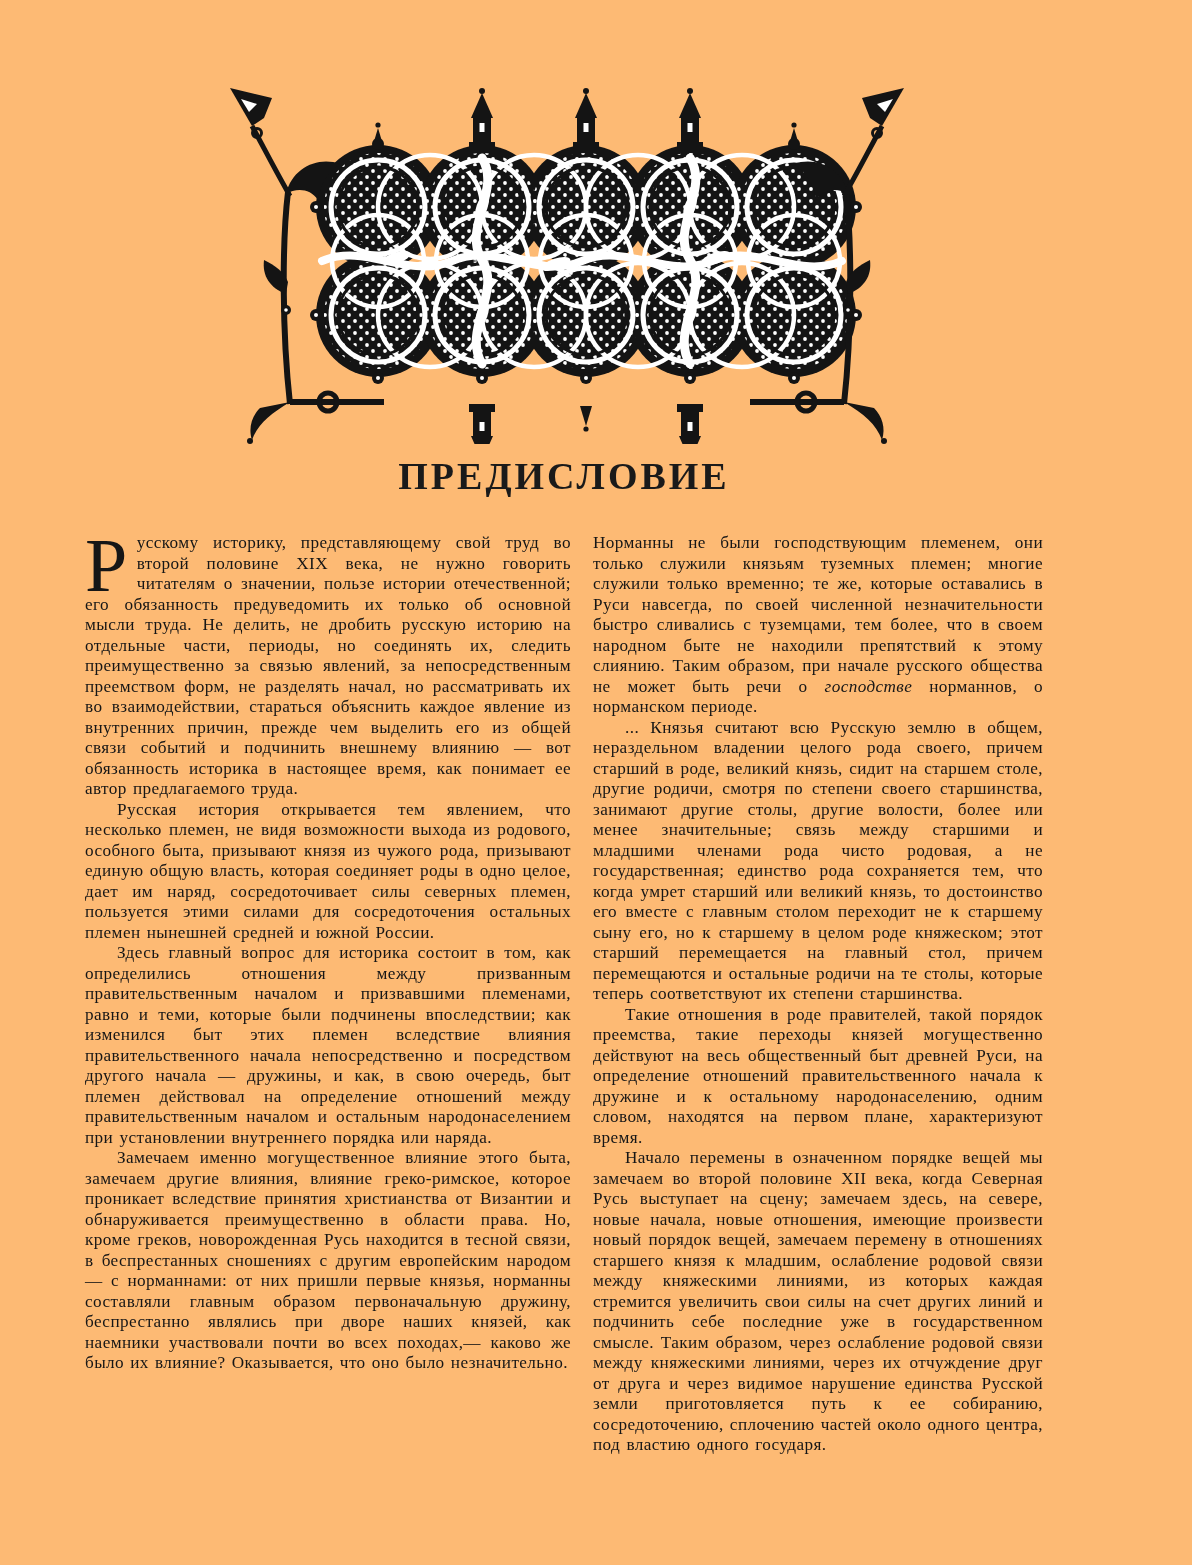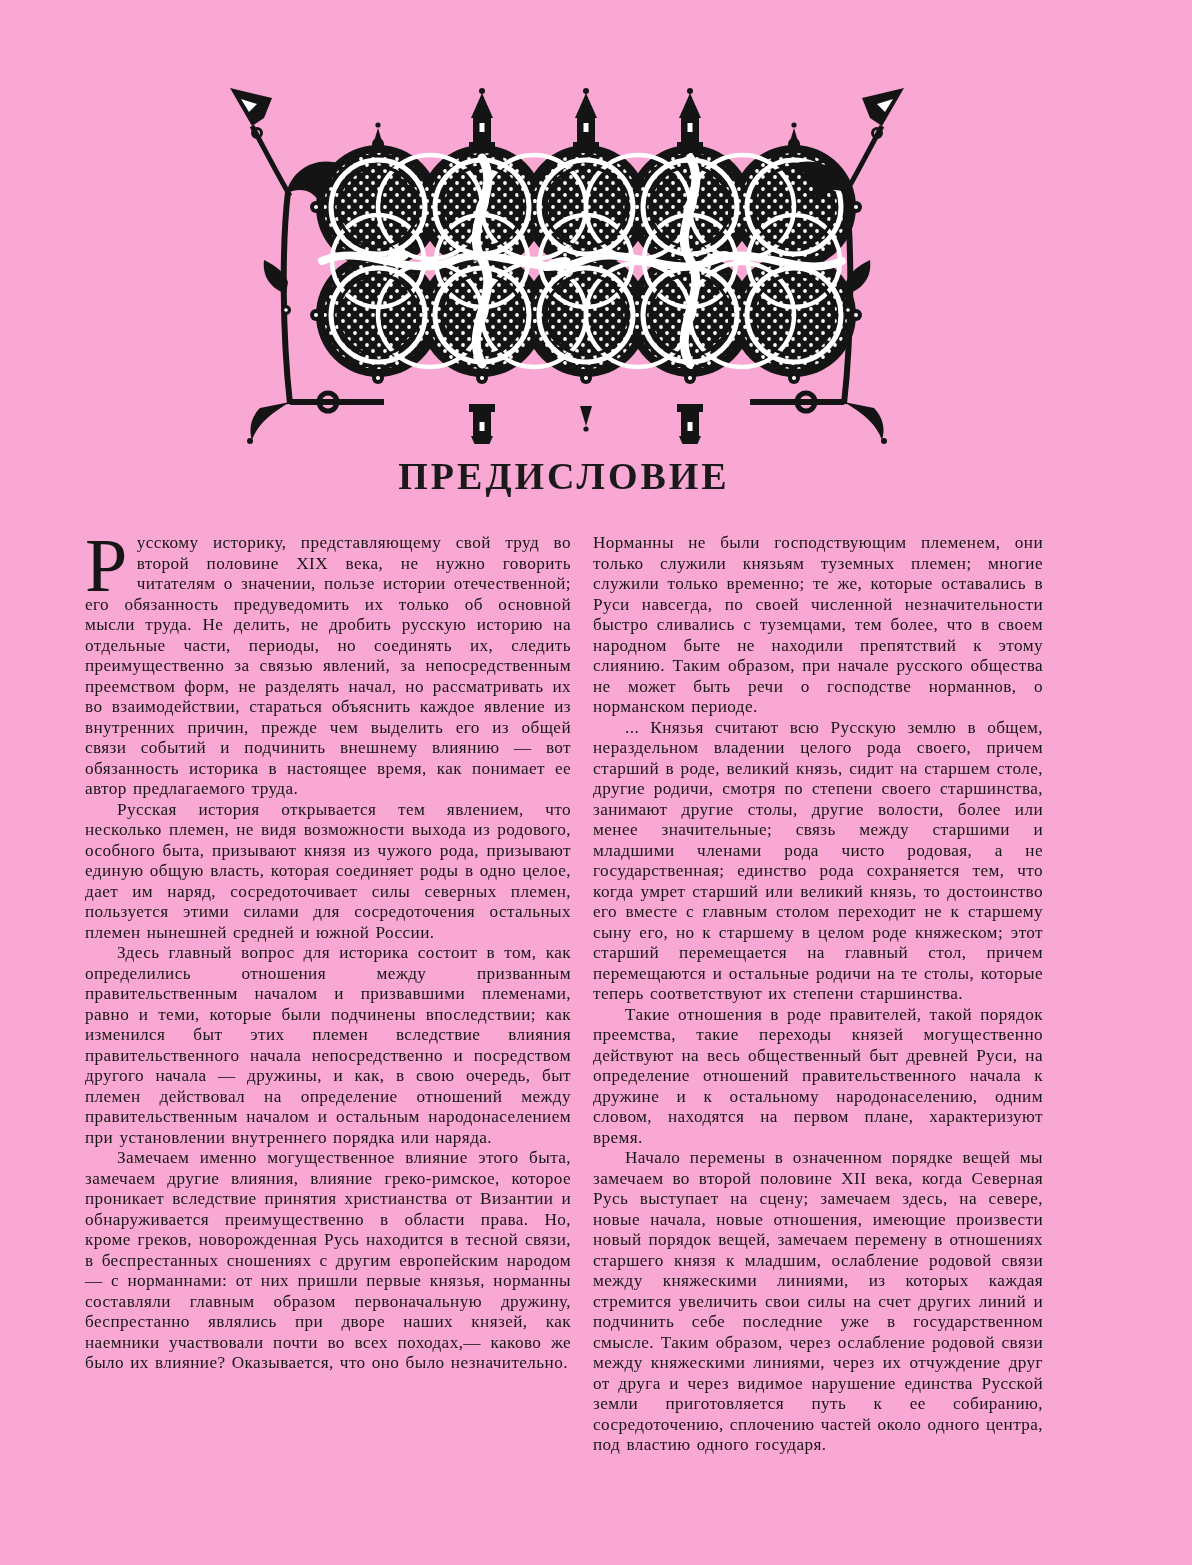--- a/index.html
+++ b/index.html
@@ -1,19 +1,19 @@
 <!DOCTYPE html>
 <html lang="ru"><head>
 <meta charset="utf-8">
 <style>
   html,body{margin:0;padding:0;background:#ffffff;}
   .page{
     position:relative;
     width:1192px;height:1565px;
-    background:#f9a8d4;
+    background:#fdba74;
     color:#161616;
     font-family:"Liberation Serif","DejaVu Serif",serif;
     overflow:hidden;
   }
   .ornament{
     position:absolute;left:226px;top:72px;width:682px;height:372px;
   }
   .title{
     position:absolute;left:85px;top:454px;width:958px;
     margin:0;text-align:center;
@@ -28,21 +28,21 @@
        letter-spacing:0.4px;word-spacing:1.5px;hyphens:auto;}
   .col-left{width:486px;}
   .col-right{width:450px;}
   .col p{margin:0;text-indent:32px;}
   .col p.flush{text-indent:0;}
   .dropcap{
     float:left;
     font-size:76px;line-height:58px;
     padding:3px 9px 0 0;
   }
-  .ital{}
+  .ital{font-style:italic;}
 </style>
 </head>
 <body>
 
 <div class="page">
 
   <div class="ornament">
     <svg width="682" height="372" viewBox="0 0 682 372">
       <defs>
         <pattern id="dots" width="12" height="12" patternUnits="userSpaceOnUse">

